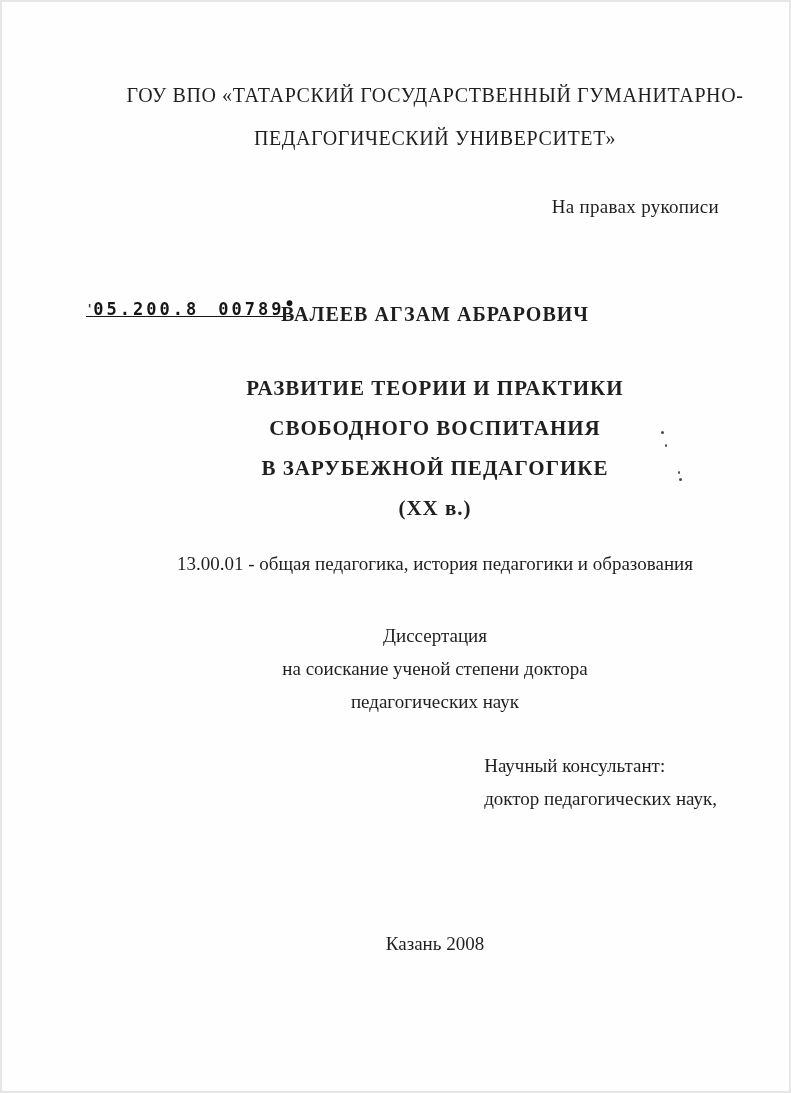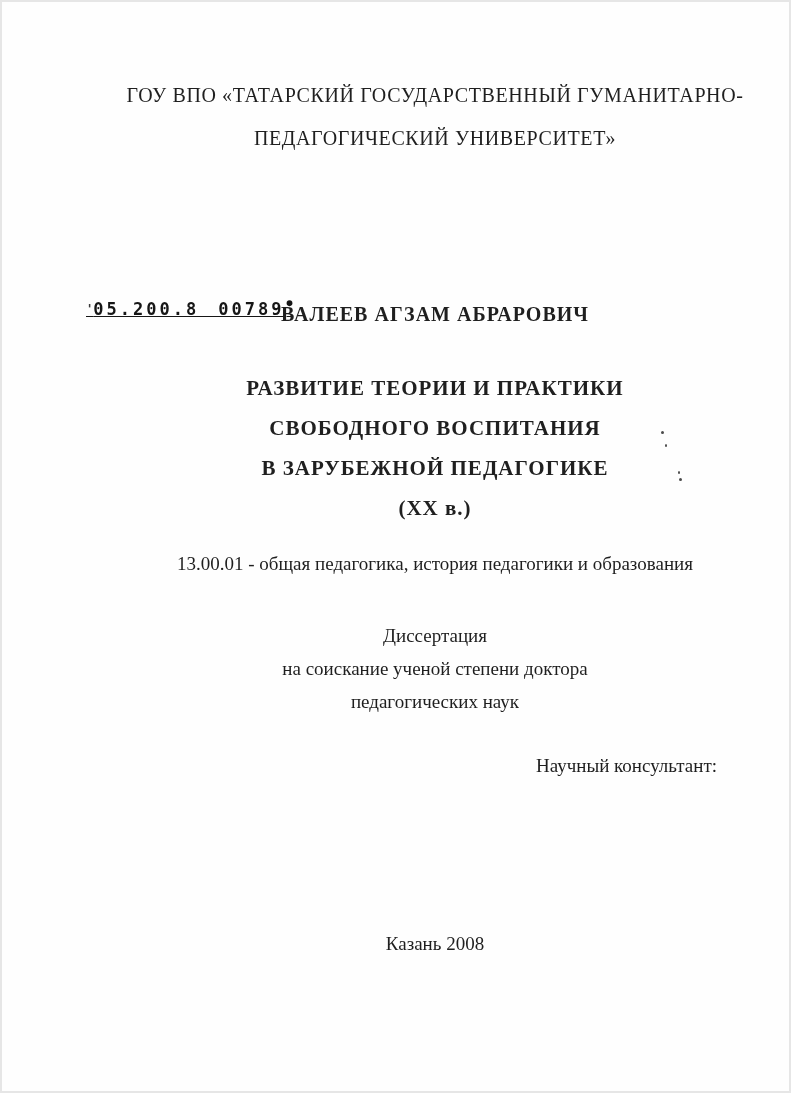--- a/index.html
+++ b/index.html
@@ -110,20 +110,21 @@
 </head>
 <body>
 
 <div class="sheet">
 
   <div class="centered-band header">
     <div>ГОУ ВПО «ТАТАРСКИЙ ГОСУДАРСТВЕННЫЙ ГУМАНИТАРНО-</div>
     <div>ПЕДАГОГИЧЕСКИЙ УНИВЕРСИТЕТ»</div>
   </div>
 
+  <div class="manuscript-note">На правах рукописи</div>
 
   <div class="stamp"><span class="tick">'</span><span>05.200.8 00789</span><span class="dot">●</span></div>
 
   <div class="centered-band author">ВАЛЕЕВ АГЗАМ АБРАРОВИЧ</div>
 
   <div class="centered-band title-block">
     <div>РАЗВИТИЕ ТЕОРИИ И ПРАКТИКИ</div>
     <div>СВОБОДНОГО ВОСПИТАНИЯ</div>
     <div>В ЗАРУБЕЖНОЙ ПЕДАГОГИКЕ</div>
     <div>(XX в.)</div>
@@ -132,20 +133,21 @@
   <div class="centered-band specialty">13.00.01 - общая педагогика, история педагогики и образования</div>
 
   <div class="centered-band degree-block">
     <div>Диссертация</div>
     <div>на соискание ученой степени доктора</div>
     <div>педагогических наук</div>
   </div>
 
   <div class="consultant-block">
     <div>Научный консультант:</div>
+    <div>доктор педагогических наук,</div>
   </div>
 
   <div class="centered-band imprint">Казань 2008</div>
 
   <div class="speck s1"></div>
   <div class="speck s2"></div>
   <div class="speck s3"></div>
   <div class="speck s4"></div>
 
 </div>

